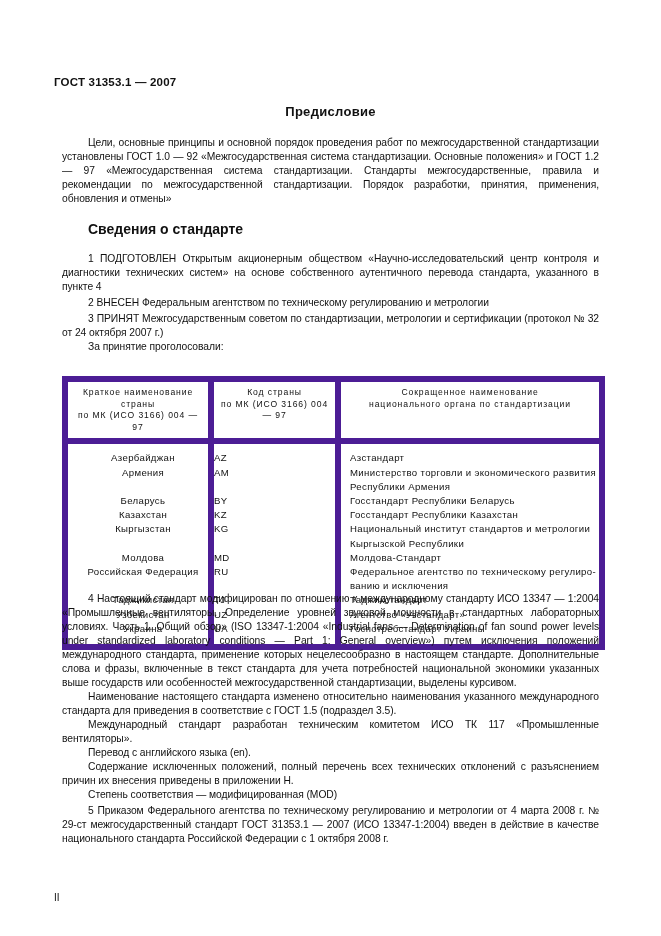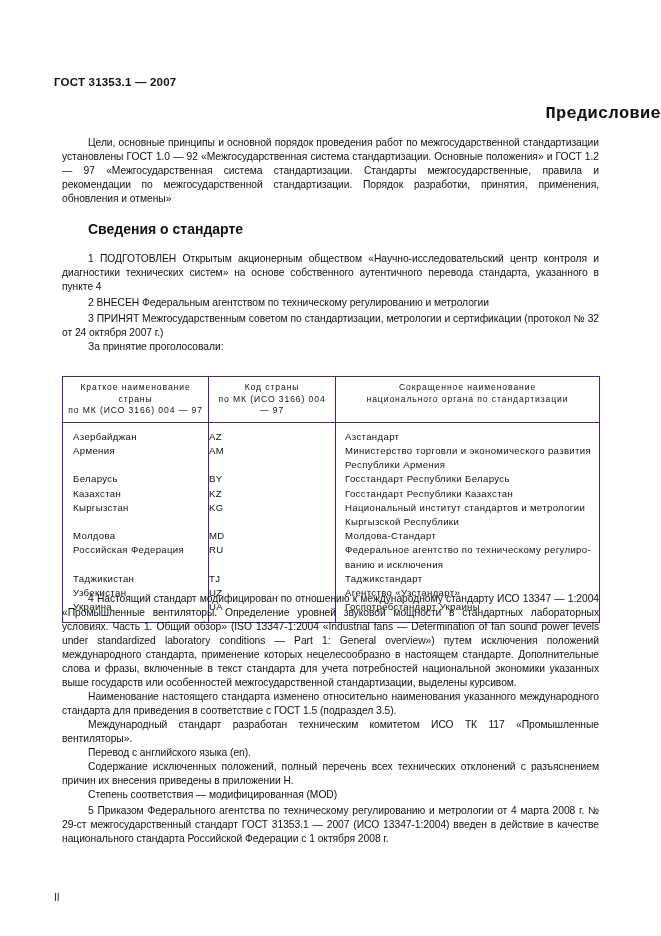--- a/index.html
+++ b/index.html
@@ -29,25 +29,24 @@
     top: 76px;
     font-size: 11.5px;
     font-weight: bold;
     letter-spacing: 0.2px;
   }
   .doc-title {
     position: absolute;
     left: 0;
     top: 104px;
     width: 661px;
-    text-align: right;
-    font-size: 17px;
+    text-align: center;
+    font-size: 13px;
     font-weight: bold;
     letter-spacing: 0.3px;
-    font-family: Liberation Mono, monospace;
   }
   .content {
     position: absolute;
     left: 62px;
     top: 136px;
     width: 537px;
   }
   p.para {
     margin: 0;
     font-size: 10.3px;
@@ -76,21 +75,21 @@
     top: 376px;
     width: 537px;
   }
   table.countries {
     border-collapse: collapse;
     width: 537px;
     table-layout: fixed;
   }
   table.countries th,
   table.countries td {
-    border: 1px solid #4c1d95;
+    border: 6px solid #4c1d95;
     vertical-align: top;
     padding: 0;
   }
   table.countries thead th {
     text-align: center;
     font-weight: normal;
     font-size: 8.6px;
     line-height: 11.6px;
     letter-spacing: 0.9px;
     padding: 5px 4px 5px 4px;
@@ -101,21 +100,21 @@
 
   table.countries td.body-cell {
     padding: 7px 0 8px 0;
   }
   .cellline {
     font-size: 9.6px;
     line-height: 14.2px;
     letter-spacing: 0.35px;
     white-space: pre;
   }
-  .c1 .cellline { padding-left: 10px; text-align: left; }
+  .c1 .cellline { padding-left: 10px; text-align: center; }
   .c2 .cellline { text-align: left; }
   .c3 .cellline { padding-left: 9px; padding-right: 6px; text-align: left; }
   .blankline { height: 14.2px; }
 
   .after-table {
     position: absolute;
     left: 62px;
     top: 592px;
     width: 537px;
   }

